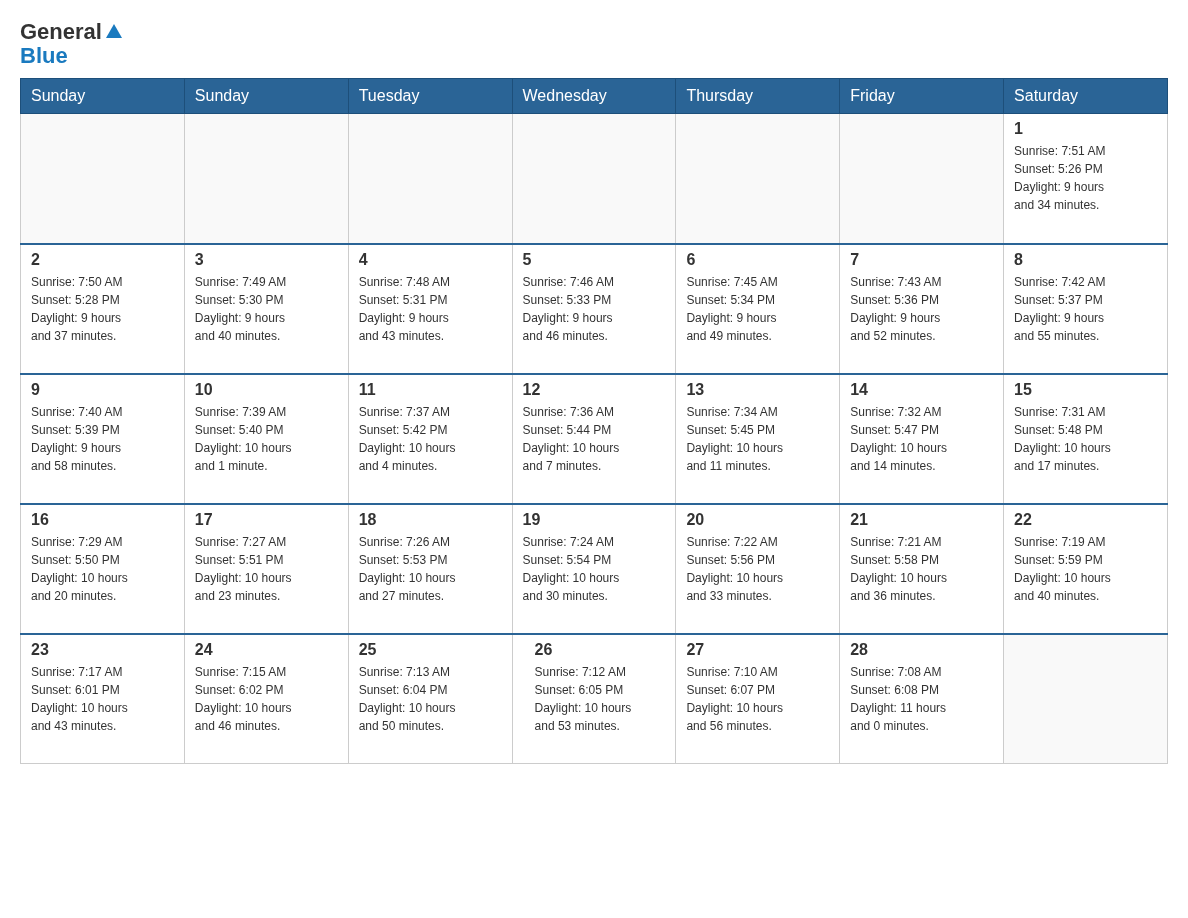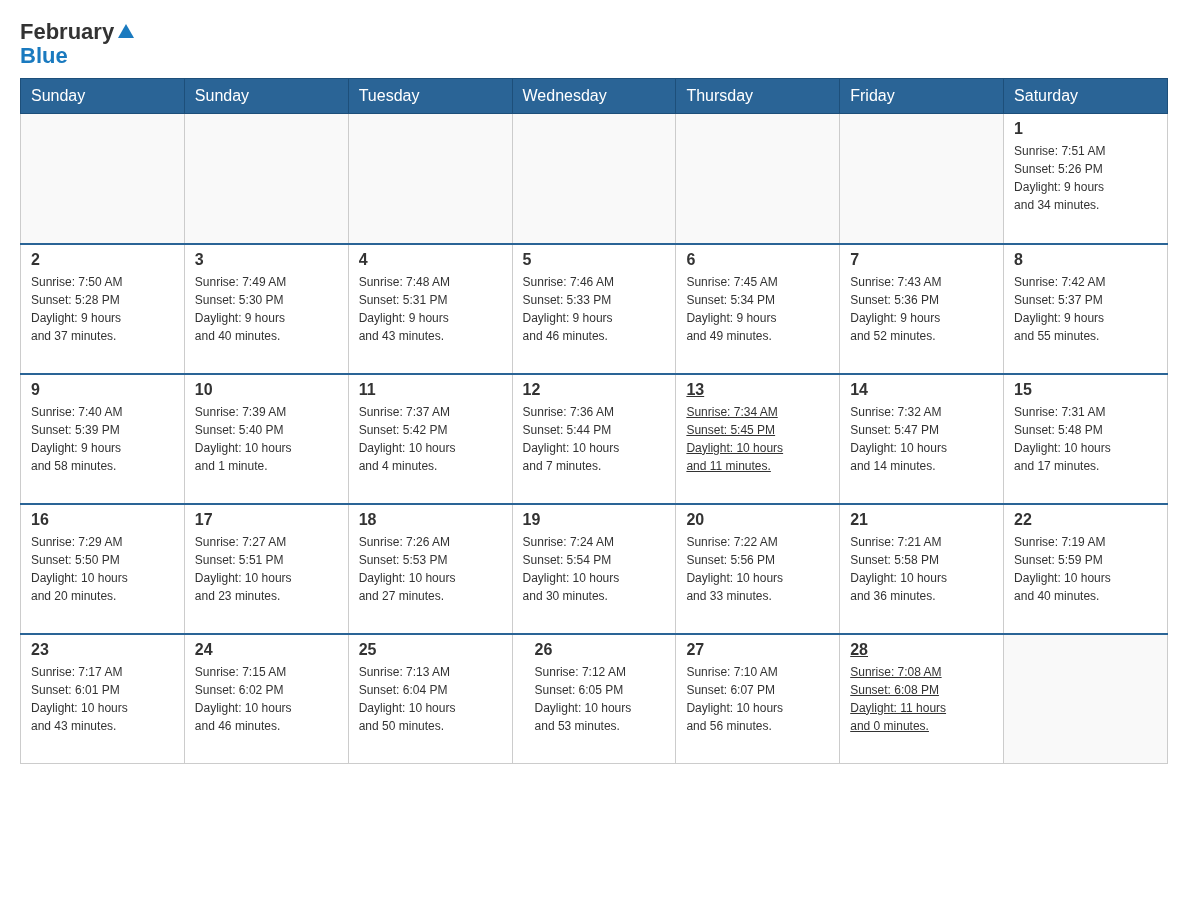--- a/index.html
+++ b/index.html
@@ -86,21 +86,21 @@
       background: #f9f9f9;
     }
   </style>
 </head>
 <body>
 
 <div class="header">
   <div class="logo">
     <div class="logo-block">
       <div class="logo-line1">
-        <span style="font-size:22px;font-weight:bold;color:#333;">February</span>
+        <span style="font-size:22px;font-weight:bold;color:#333;">General</span>
         <svg width="20" height="20" viewBox="0 0 20 20" style="margin-left:2px;margin-bottom:0px;">
           <polygon points="10,2 18,16 2,16" fill="#1a7abf"></polygon>
         </svg>
       </div>
       <div class="logo-line2">Blue</div>
     </div>
   </div>
 </div>
 
 <table class="calendar-table">
@@ -168,21 +168,21 @@
           <div class="day-info">Sunrise: 7:39 AM<br>Sunset: 5:40 PM<br>Daylight: 10 hours<br>and 1 minute.</div>
         </td>
         <td style="border-top: 2px solid rgb(42, 100, 150);">
           <div class="day-number">11</div>
           <div class="day-info">Sunrise: 7:37 AM<br>Sunset: 5:42 PM<br>Daylight: 10 hours<br>and 4 minutes.</div>
         </td>
         <td style="border-top: 2px solid rgb(42, 100, 150);">
           <div class="day-number">12</div>
           <div class="day-info">Sunrise: 7:36 AM<br>Sunset: 5:44 PM<br>Daylight: 10 hours<br>and 7 minutes.</div>
         </td>
-        <td style="border-top: 2px solid rgb(42, 100, 150); text-decoration: underline;">
+        <td style="border-top: 2px solid rgb(42, 100, 150);">
           <div class="day-number">13</div>
           <div class="day-info">Sunrise: 7:34 AM<br>Sunset: 5:45 PM<br>Daylight: 10 hours<br>and 11 minutes.</div>
         </td>
         <td style="border-top: 2px solid rgb(42, 100, 150);">
           <div class="day-number">14</div>
           <div class="day-info">Sunrise: 7:32 AM<br>Sunset: 5:47 PM<br>Daylight: 10 hours<br>and 14 minutes.</div>
         </td>
         <td style="border-top: 2px solid rgb(42, 100, 150);">
           <div class="day-number">15</div>
           <div class="day-info">Sunrise: 7:31 AM<br>Sunset: 5:48 PM<br>Daylight: 10 hours<br>and 17 minutes.</div>
@@ -232,20 +232,20 @@
           <div class="day-info">Sunrise: 7:13 AM<br>Sunset: 6:04 PM<br>Daylight: 10 hours<br>and 50 minutes.</div>
         </td>
         <td style="border-top: 2px solid rgb(42, 100, 150); padding-left: 22px;">
           <div class="day-number">26</div>
           <div class="day-info">Sunrise: 7:12 AM<br>Sunset: 6:05 PM<br>Daylight: 10 hours<br>and 53 minutes.</div>
         </td>
         <td style="border-top: 2px solid rgb(42, 100, 150);">
           <div class="day-number">27</div>
           <div class="day-info">Sunrise: 7:10 AM<br>Sunset: 6:07 PM<br>Daylight: 10 hours<br>and 56 minutes.</div>
         </td>
-        <td style="border-top: 2px solid rgb(42, 100, 150); text-decoration: underline;">
+        <td style="border-top: 2px solid rgb(42, 100, 150);">
           <div class="day-number">28</div>
           <div class="day-info">Sunrise: 7:08 AM<br>Sunset: 6:08 PM<br>Daylight: 11 hours<br>and 0 minutes.</div>
         </td>
         <td class="empty-cell" style="border-top: 2px solid rgb(42, 100, 150);"></td>
       </tr>
     </tbody>
 </table>
 
 </body></html>

